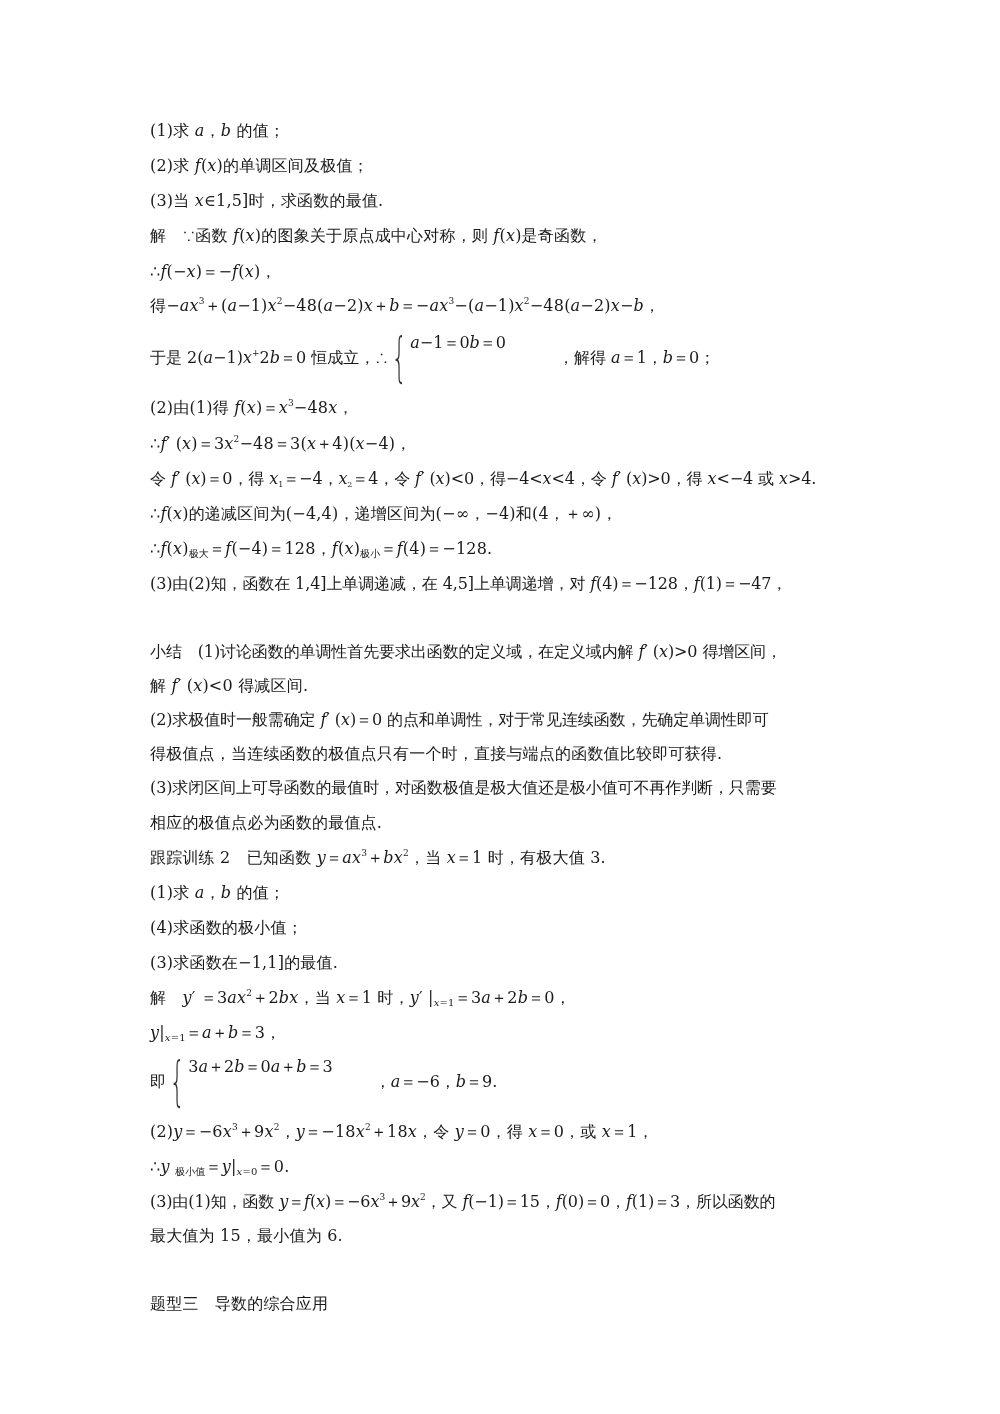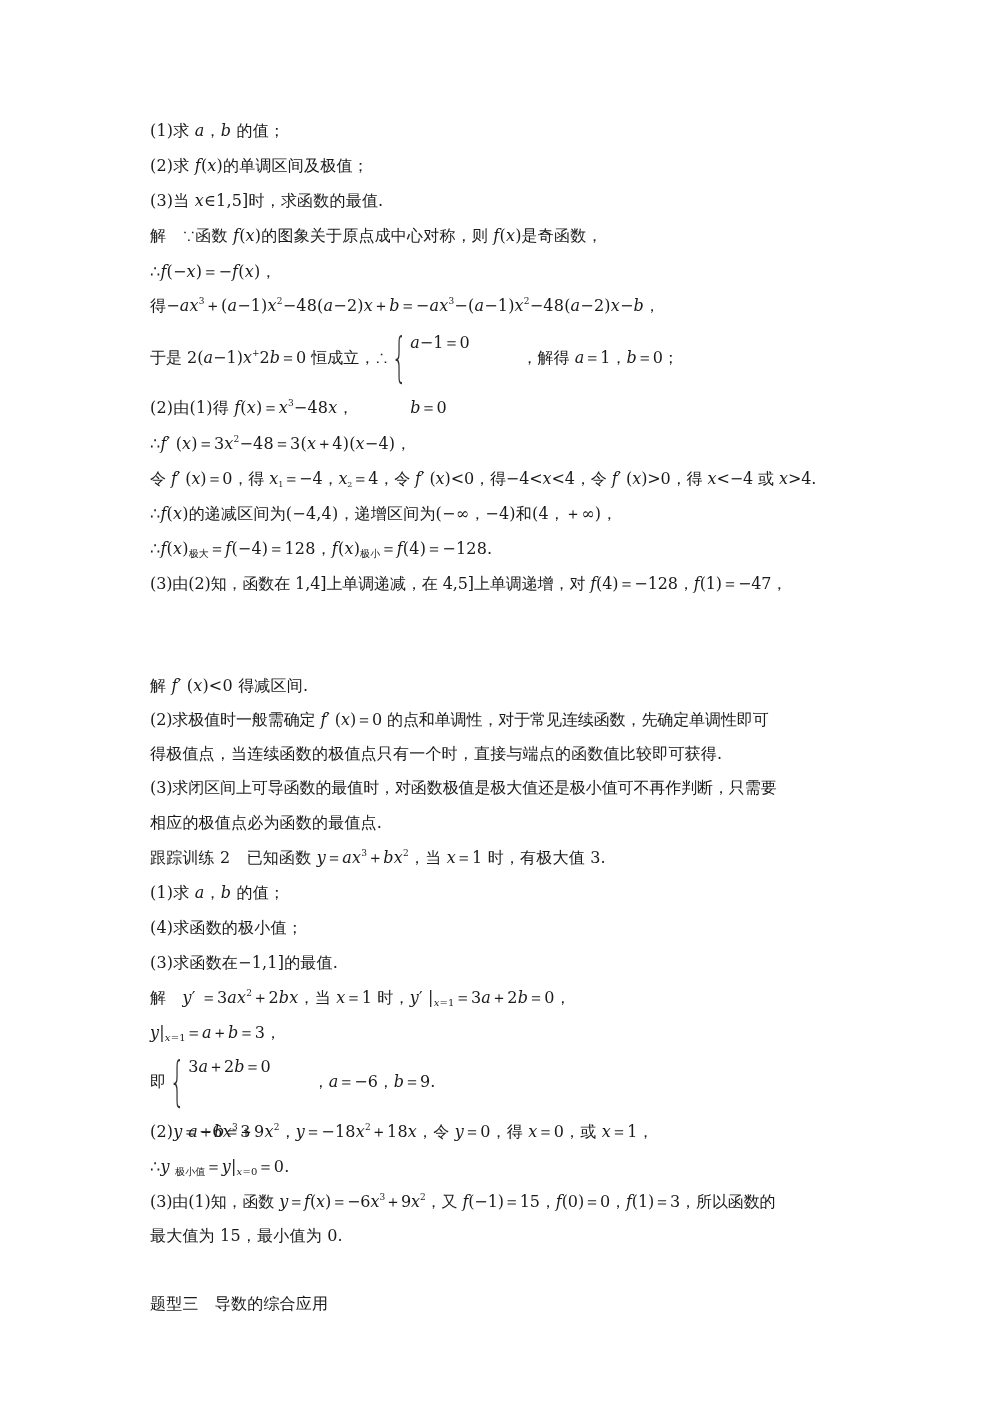--- a/index.html
+++ b/index.html
@@ -8,21 +8,21 @@
   .page { position: absolute; left: 0; top: 0; width: 1000px; height: 1087px; }
   .line { position: absolute; left: 150px; width: 700px; font-size: 16px; line-height: 20px;
           white-space: nowrap; letter-spacing: 0.2px; }
   i, .v { font-style: italic; }
   sup { font-size: 9px; vertical-align: 7px; line-height: 0; }
   sub { font-size: 8px; vertical-align: -3px; line-height: 0; }
   .tiny { font-size: 10px; vertical-align: -3px; }
   .brace-block { position: absolute; left: 150px; font-size: 16px; display: flex; align-items: center; }
   .brace { font-size: 54px; line-height: 54px; transform: scaleX(0.45); display: inline-block;
            margin: 0 -6px 0 -6px; font-family: "DejaVu Sans", sans-serif; font-weight: 200; color:#333; }
-  .sys { display: inline-flex; flex-direction: column; justify-content: space-between; height: 50px; gap: 45px; }
+  .sys { display: inline-flex; justify-content: space-between; height: 50px; }
   .sys span { line-height: 20px; }
   .gap { display:inline-block; }
   .heading { font-family: "DejaVu Sans", "Liberation Sans", sans-serif; margin-top: 32px; }
 </style>
 </head>
 <body>
 
 <div class="page">
 
   <div class="line" style="top:121px">(1)求 <i>a</i>，<i>b</i> 的值；</div>
@@ -43,20 +43,21 @@
     <span>，解得 <i>a</i>＝1，<i>b</i>＝0；</span>
   </div>
 
   <div class="line" style="top:398px">(2)由(1)得 <i>f</i>(<i>x</i>)＝<i>x</i><sup>3</sup>−48<i>x</i>，</div>
   <div class="line" style="top:434px">∴<i>f</i>′ (<i>x</i>)＝3<i>x</i><sup>2</sup>−48＝3(<i>x</i>＋4)(<i>x</i>−4)，</div>
   <div class="line" style="top:469px; letter-spacing:-0.1px">令 <i>f</i>′ (<i>x</i>)＝0，得 <i>x</i><sub>1</sub>＝−4，<i>x</i><sub>2</sub>＝4，令 <i>f</i>′ (<i>x</i>)&lt;0，得−4&lt;<i>x</i>&lt;4，令 <i>f</i>′ (<i>x</i>)&gt;0，得 <i>x</i>&lt;−4 或 <i>x</i>&gt;4.</div>
   <div class="line" style="top:504px">∴<i>f</i>(<i>x</i>)的递减区间为(−4,4)，递增区间为(−∞，−4)和(4，＋∞)，</div>
   <div class="line" style="top:539px">∴<i>f</i>(<i>x</i>)<span class="tiny">极大</span>＝<i>f</i>(−4)＝128，<i>f</i>(<i>x</i>)<span class="tiny">极小</span>＝<i>f</i>(4)＝−128.</div>
   <div class="line" style="top:574px; letter-spacing:-0.1px">(3)由(2)知，函数在 1,4]上单调递减，在 4,5]上单调递增，对 <i>f</i>(4)＝−128，<i>f</i>(1)＝−47，</div>
 
+  <div class="line" style="top:642px; letter-spacing:-0.1px">小结　(1)讨论函数的单调性首先要求出函数的定义域，在定义域内解 <i>f</i>′ (<i>x</i>)&gt;0 得增区间，</div>
   <div class="line" style="top:676px">解 <i>f</i>′ (<i>x</i>)&lt;0 得减区间.</div>
   <div class="line" style="top:710px; letter-spacing:-0.1px">(2)求极值时一般需确定 <i>f</i>′ (<i>x</i>)＝0 的点和单调性，对于常见连续函数，先确定单调性即可</div>
   <div class="line" style="top:744px">得极值点，当连续函数的极值点只有一个时，直接与端点的函数值比较即可获得.</div>
   <div class="line" style="top:778px; letter-spacing:-0.1px">(3)求闭区间上可导函数的最值时，对函数极值是极大值还是极小值可不再作判断，只需要</div>
   <div class="line" style="top:813px">相应的极值点必为函数的最值点.</div>
 
   <div class="line" style="top:848px">跟踪训练 2　已知函数 <i>y</i>＝<i>ax</i><sup>3</sup>＋<i>bx</i><sup>2</sup>，当 <i>x</i>＝1 时，有极大值 3.</div>
   <div class="line" style="top:883px">(1)求 <i>a</i>，<i>b</i> 的值；</div>
   <div class="line" style="top:918px">(4)求函数的极小值；</div>
   <div class="line" style="top:953px">(3)求函数在−1,1]的最值.</div>
@@ -70,17 +71,17 @@
       <span>3<i>a</i>＋2<i>b</i>＝0</span>
       <span><i>a</i>＋<i>b</i>＝3</span>
     </span>
     <span class="gap" style="width:42px"></span>
     <span>，<i>a</i>＝−6，<i>b</i>＝9.</span>
   </div>
 
   <div class="line" style="top:1122px">(2)<i>y</i>＝−6<i>x</i><sup>3</sup>＋9<i>x</i><sup>2</sup>，<i>y</i>＝−18<i>x</i><sup>2</sup>＋18<i>x</i>，令 <i>y</i>＝0，得 <i>x</i>＝0，或 <i>x</i>＝1，</div>
   <div class="line" style="top:1157px">∴<i>y</i> <span class="tiny">极小值</span>＝<i>y</i>|<span class="tiny"><i>x</i>=0</span>＝0.</div>
   <div class="line" style="top:1192px; letter-spacing:-0.1px">(3)由(1)知，函数 <i>y</i>＝<i>f</i>(<i>x</i>)＝−6<i>x</i><sup>3</sup>＋9<i>x</i><sup>2</sup>，又 <i>f</i>(−1)＝15，<i>f</i>(0)＝0，<i>f</i>(1)＝3，所以函数的</div>
-  <div class="line" style="top:1226px">最大值为 15，最小值为 0.</div>
+  <div class="line" style="top:1226px">最大值为 15，最小值为 6.</div>
 
   <div class="line heading" style="top:1262px">题型三　导数的综合应用</div>
 
 </div>
 
 </body></html>

